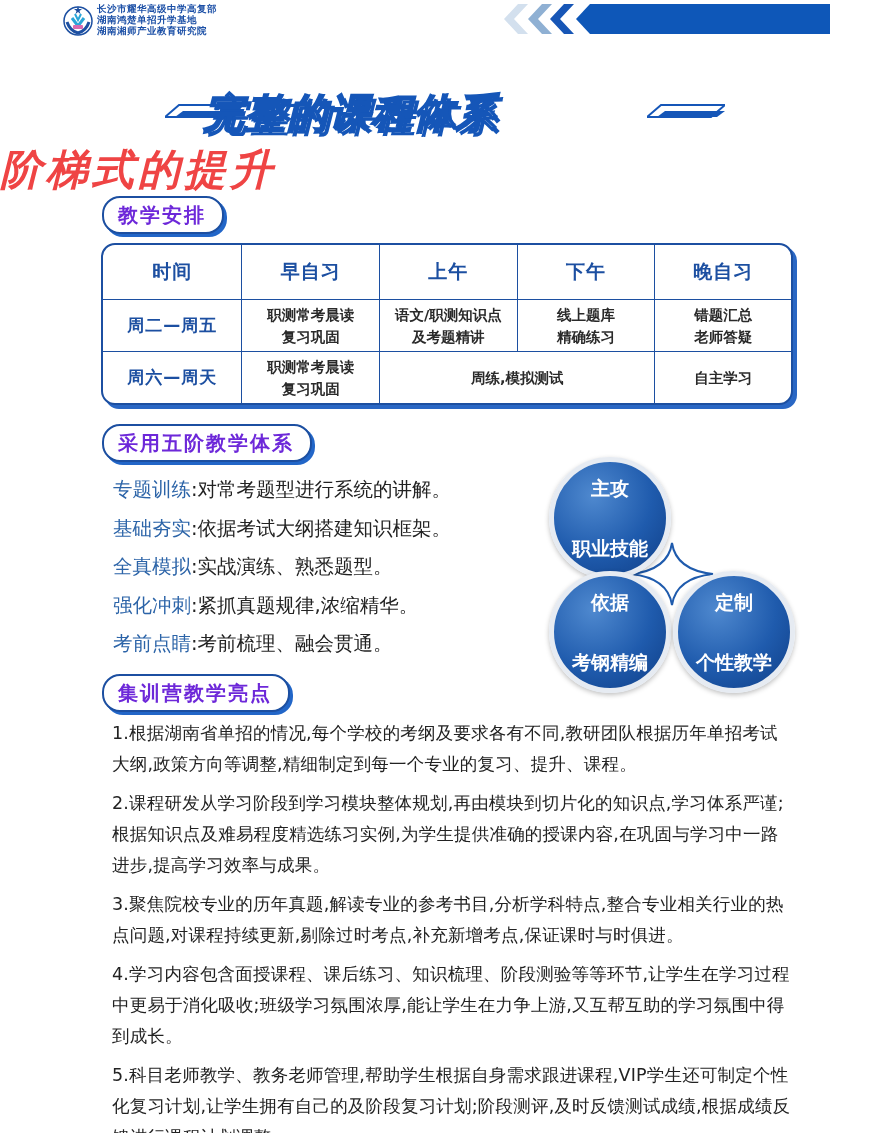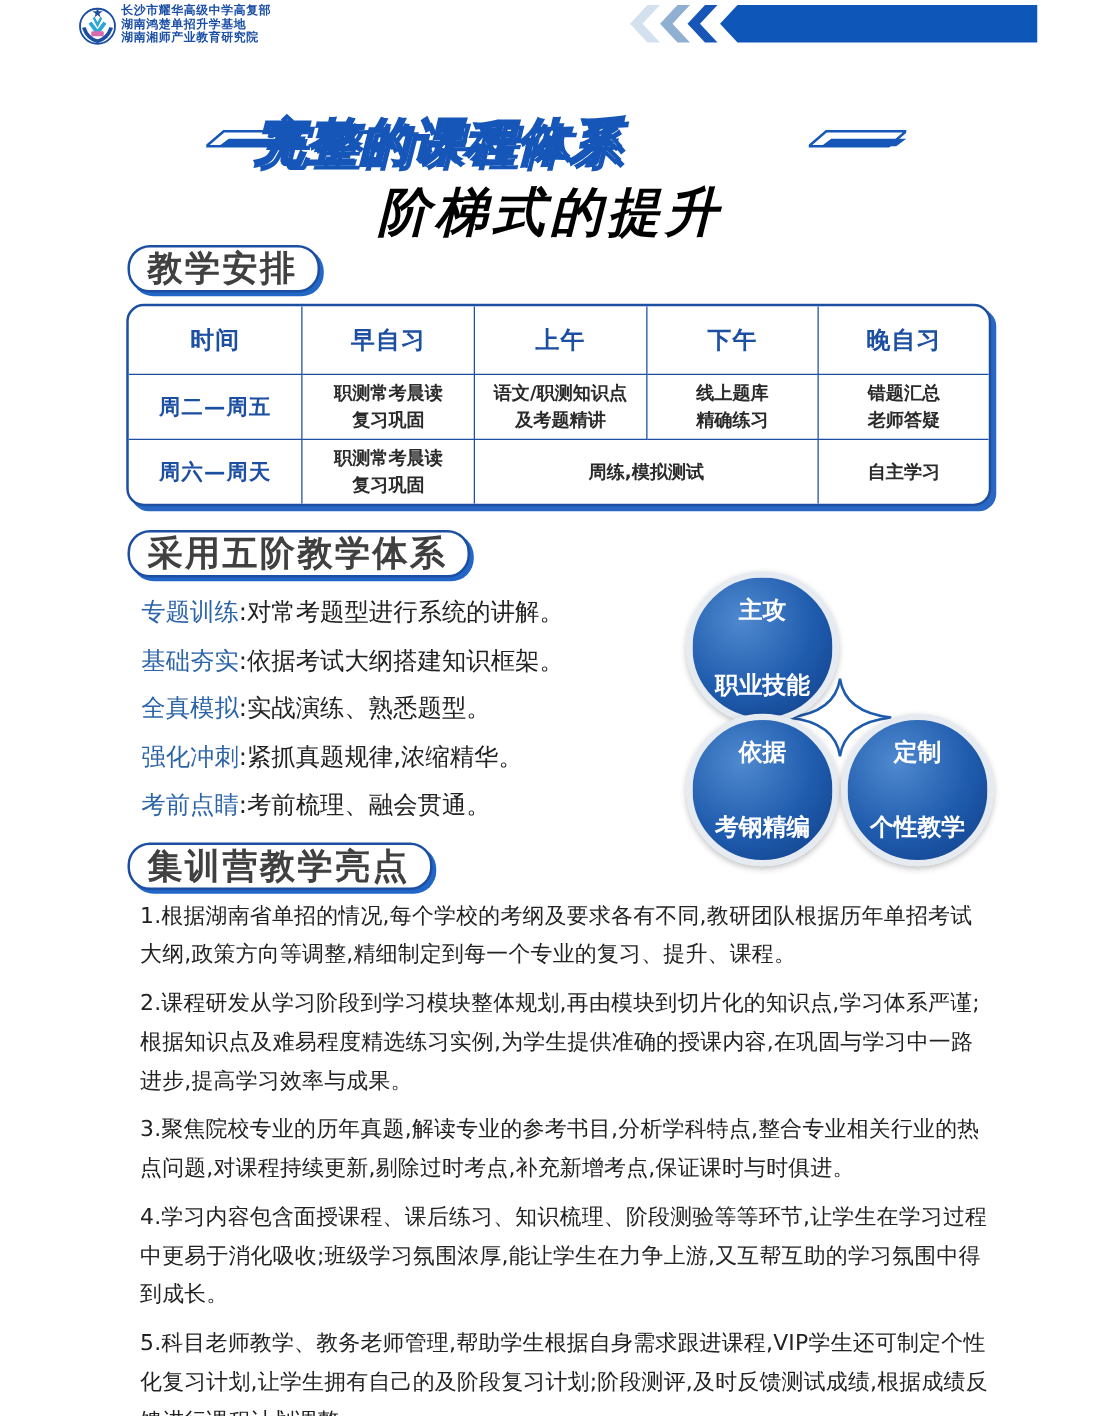--- a/index.html
+++ b/index.html
@@ -11,31 +11,31 @@
   .org-lines { position: absolute; left: 97px; top: 3px; font-size: 9.5px; line-height: 11px;
                color: #1b4fa6; font-weight: bold; letter-spacing: 0.5px; }
   .org-lines div { white-space: nowrap; }
   .top-bar { position: absolute; left: 500px; top: 2px; width: 330px; height: 34px; }
 
   
   .title-line1 { position: absolute; left: 0; width: 701px; top: 86px; text-align: center;
                  font-size: 40px; font-weight: bold; font-style: italic; color: #ffffff;
                  -webkit-text-stroke: 2px #1556b8; letter-spacing: 2px;
                  text-shadow: 4px 4px 0 #1556b8; }
-  .title-line2 { position: absolute; left: 0; width: 880px; top: 142px; text-align: center;
-                 font-size: 42px; font-weight: bold; font-style: italic; color: #000000;
+  .title-line2 { position: absolute; left: 0; width: 880px; top: 142px; text-align: left;
+                 font-size: 42px; font-weight: bold; font-style: italic; color: #ef4444;
                  letter-spacing: 4px; }
   .deco-dash { position: absolute; top: 103px; width: 78px; height: 16px; }
   .deco-left { left: 165px; }
   .deco-right { left: 647px; }
 
   
   .section-tag { position: absolute; height: 34px; padding: 0 16px 0 14px; display: flex; align-items: center;
                  border: 2px solid #1c4fa1; border-radius: 18px; background: #fff;
-                 box-shadow: 3px 3px 0 #2266c8; font-size: 28px; font-weight: bold; color: #404040;
+                 box-shadow: 3px 3px 0 #2266c8; font-size: 20px; font-weight: bold; color: #6d28d9;
                  letter-spacing: 2px; white-space: nowrap; }
   .tag-schedule { left: 102px; top: 196px; }
   .tag-five { left: 102px; top: 424px; }
   .tag-highlight { left: 102px; top: 674px; }
 
   
   .table-wrap { position: absolute; left: 101px; top: 243px; width: 688px; height: 158px;
                 border: 2px solid #1c4fa1; border-radius: 14px; box-shadow: 4px 4px 0 #2a67c4;
                 overflow: hidden; background: #fff; }
   table { border-collapse: collapse; width: 100%; height: 100%; table-layout: fixed; }

